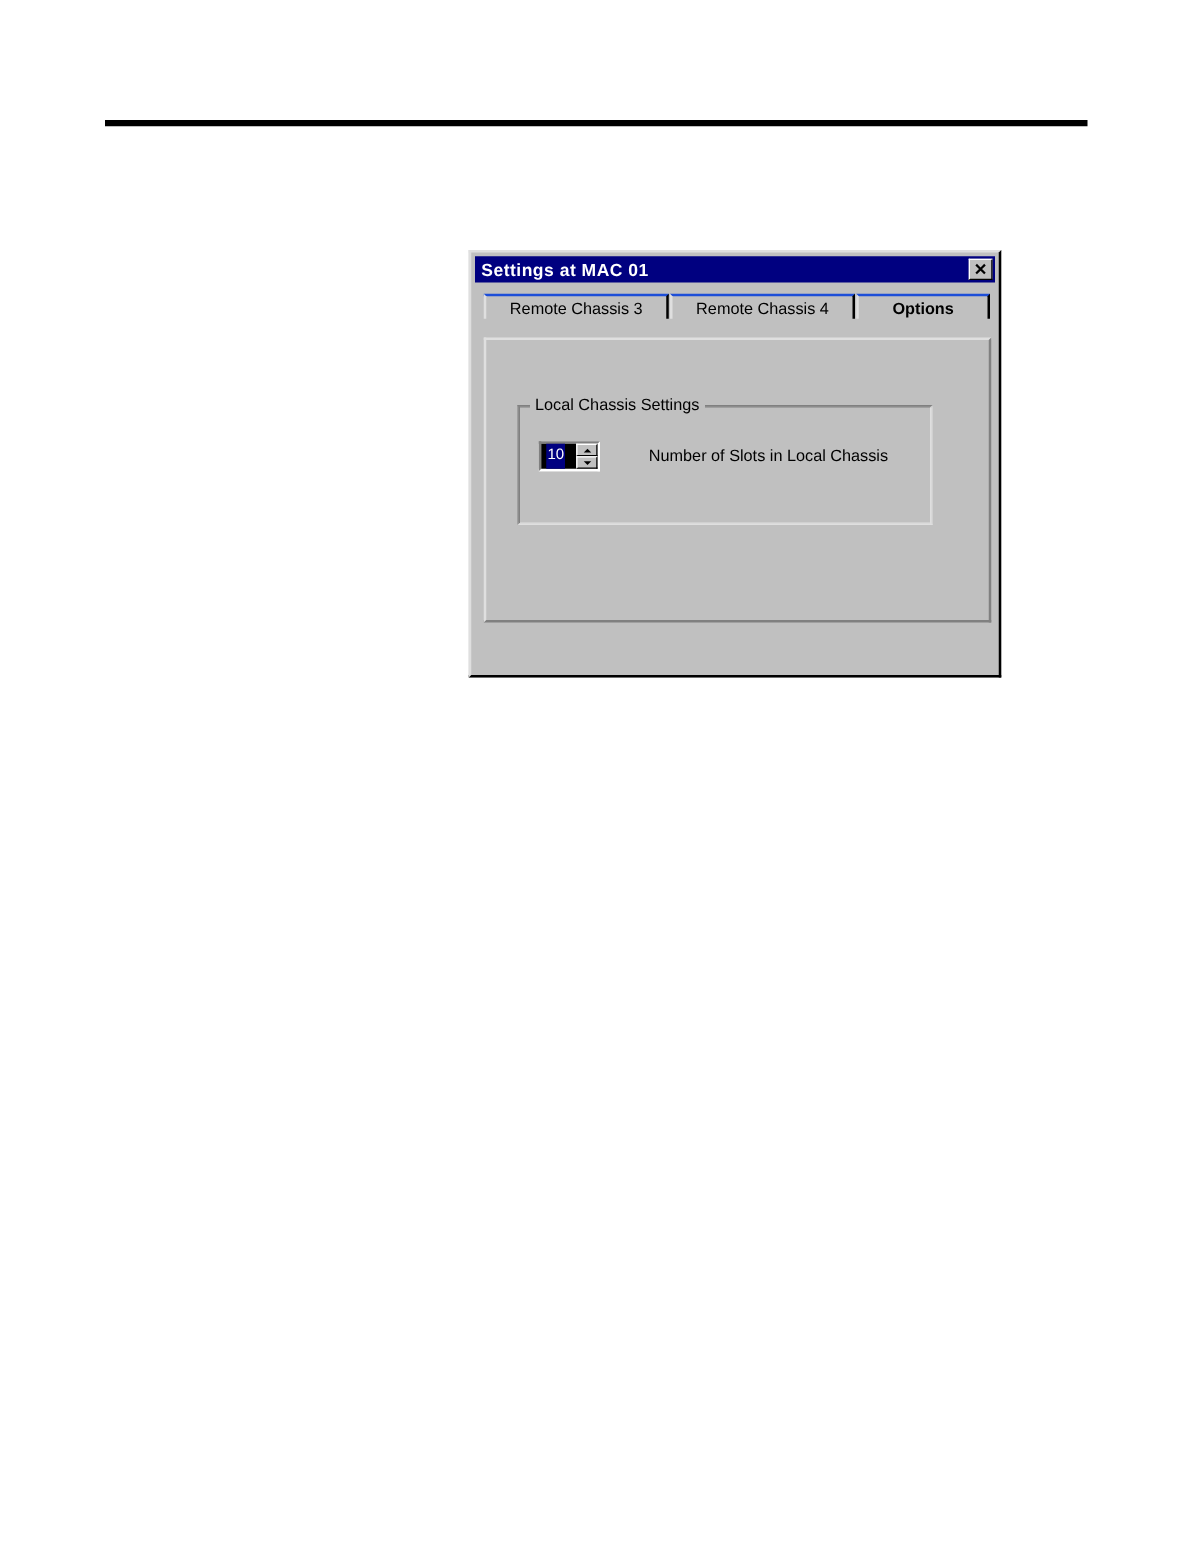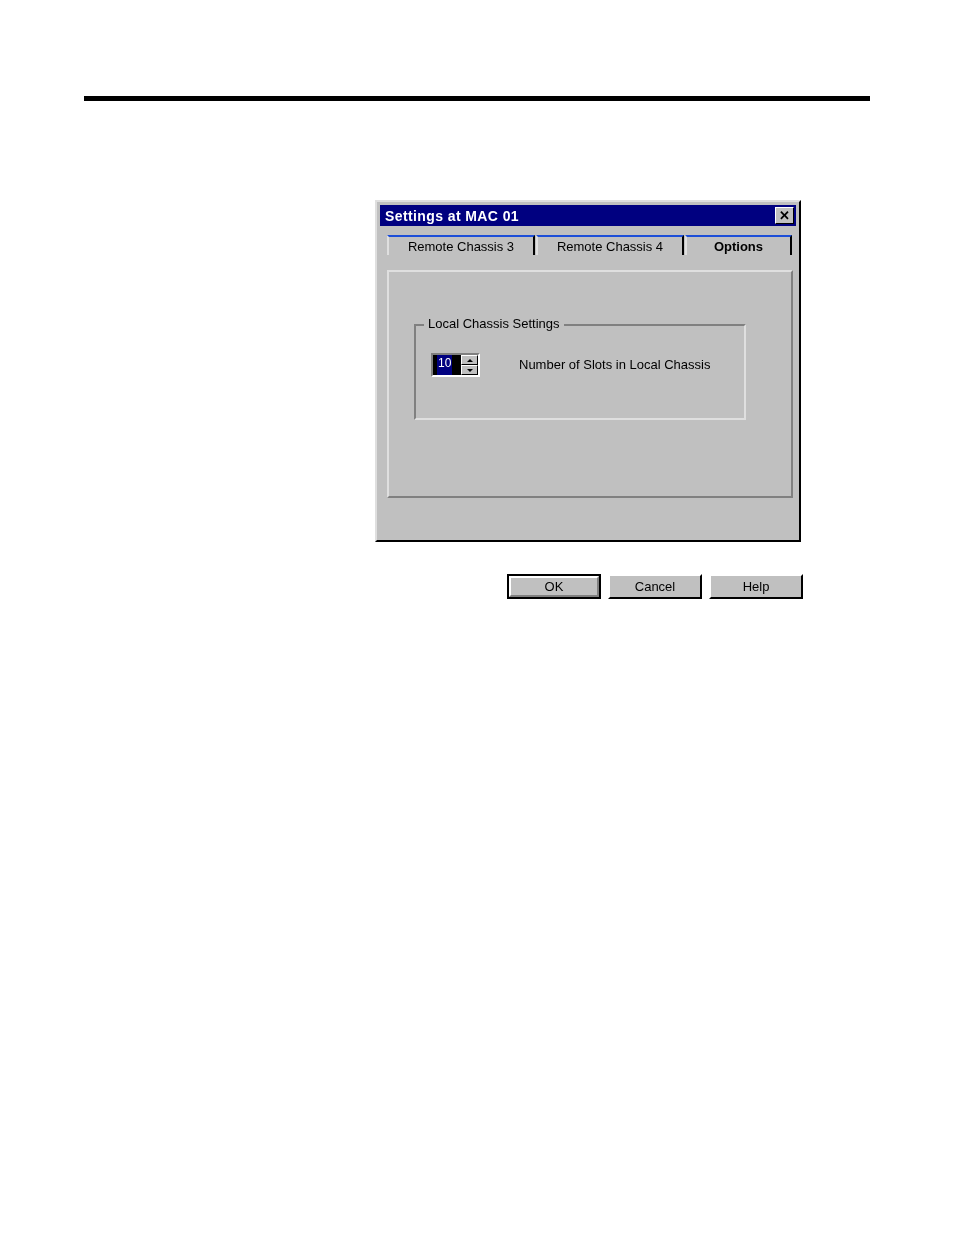--- a/index.html
+++ b/index.html
@@ -338,28 +338,15 @@
               <span class="arrow-down"></span>
             </span>
           </span>
         </div>
 
         <span class="slots-label">Number of Slots in Local Chassis</span>
       </div>
 
     </div>
 
-    <div class="footer">
-      <div class="btn default">
-        <span class="inner">
-          <span>OK</span>
-        </span>
-      </div>
-      <div class="btn">
-        <span>Cancel</span>
-      </div>
-      <div class="btn">
-        <span>Help</span>
-      </div>
-    </div>
   </div>
 
 </div>
 
 </body></html>

